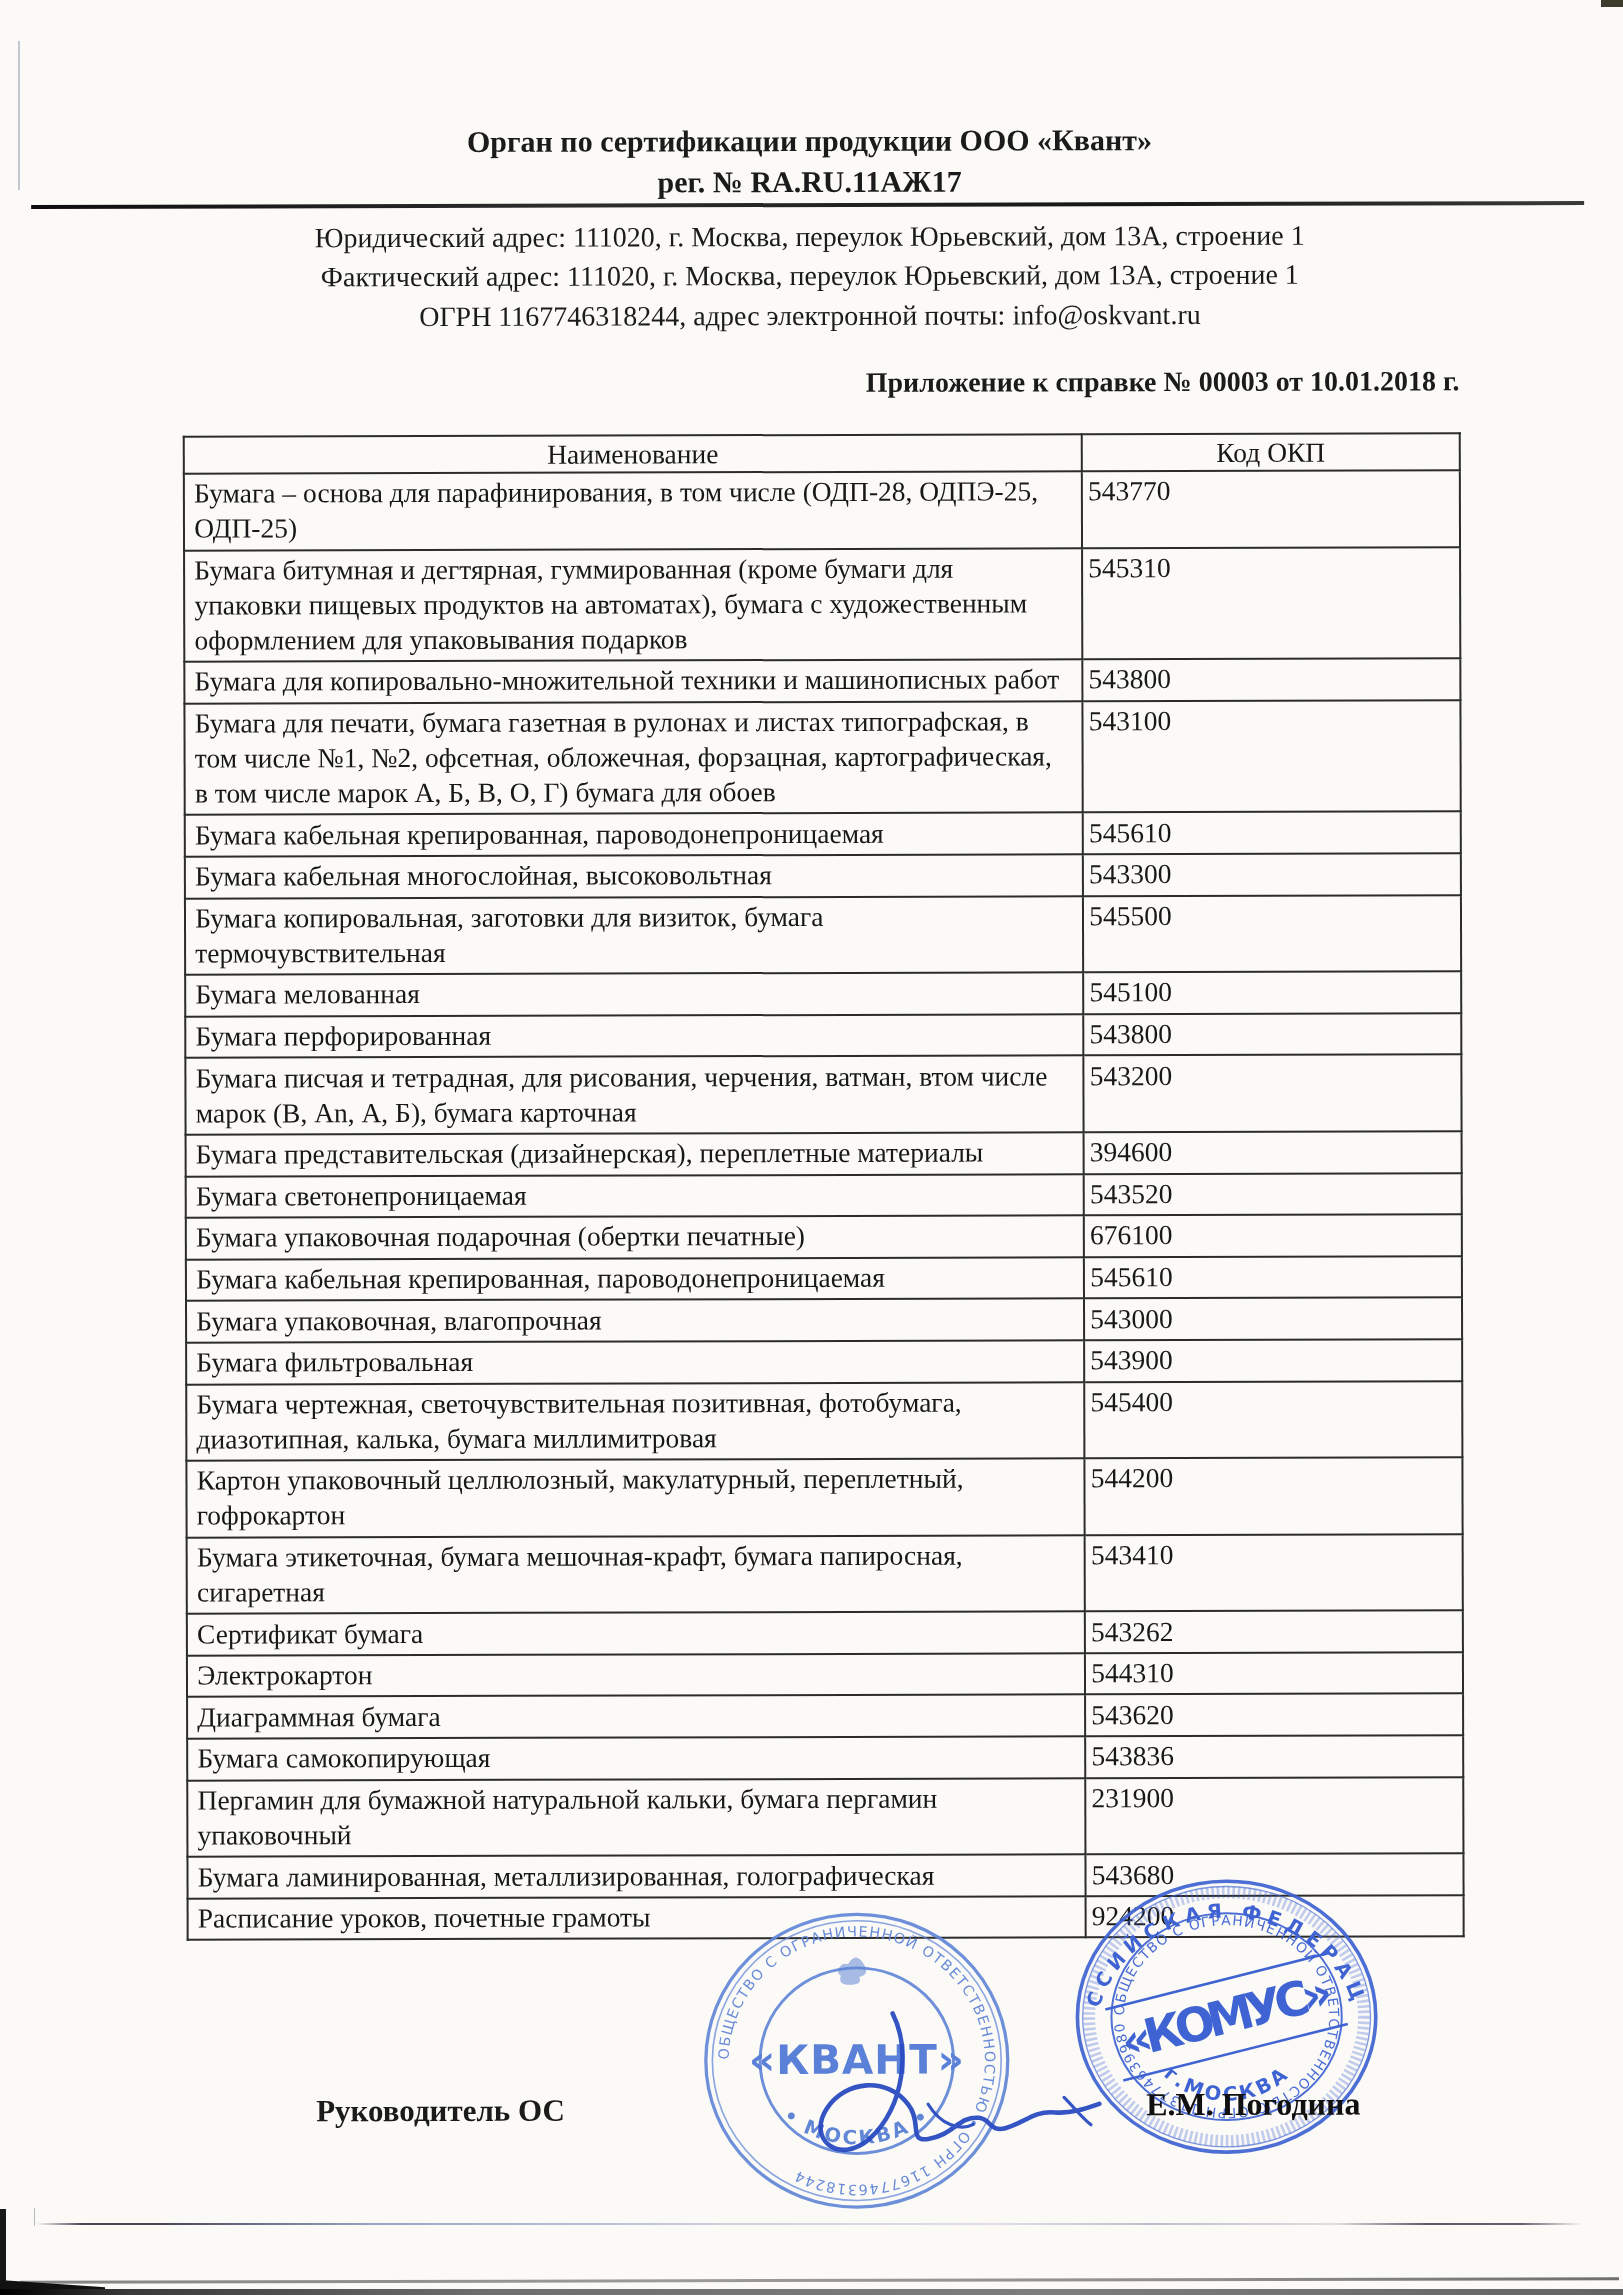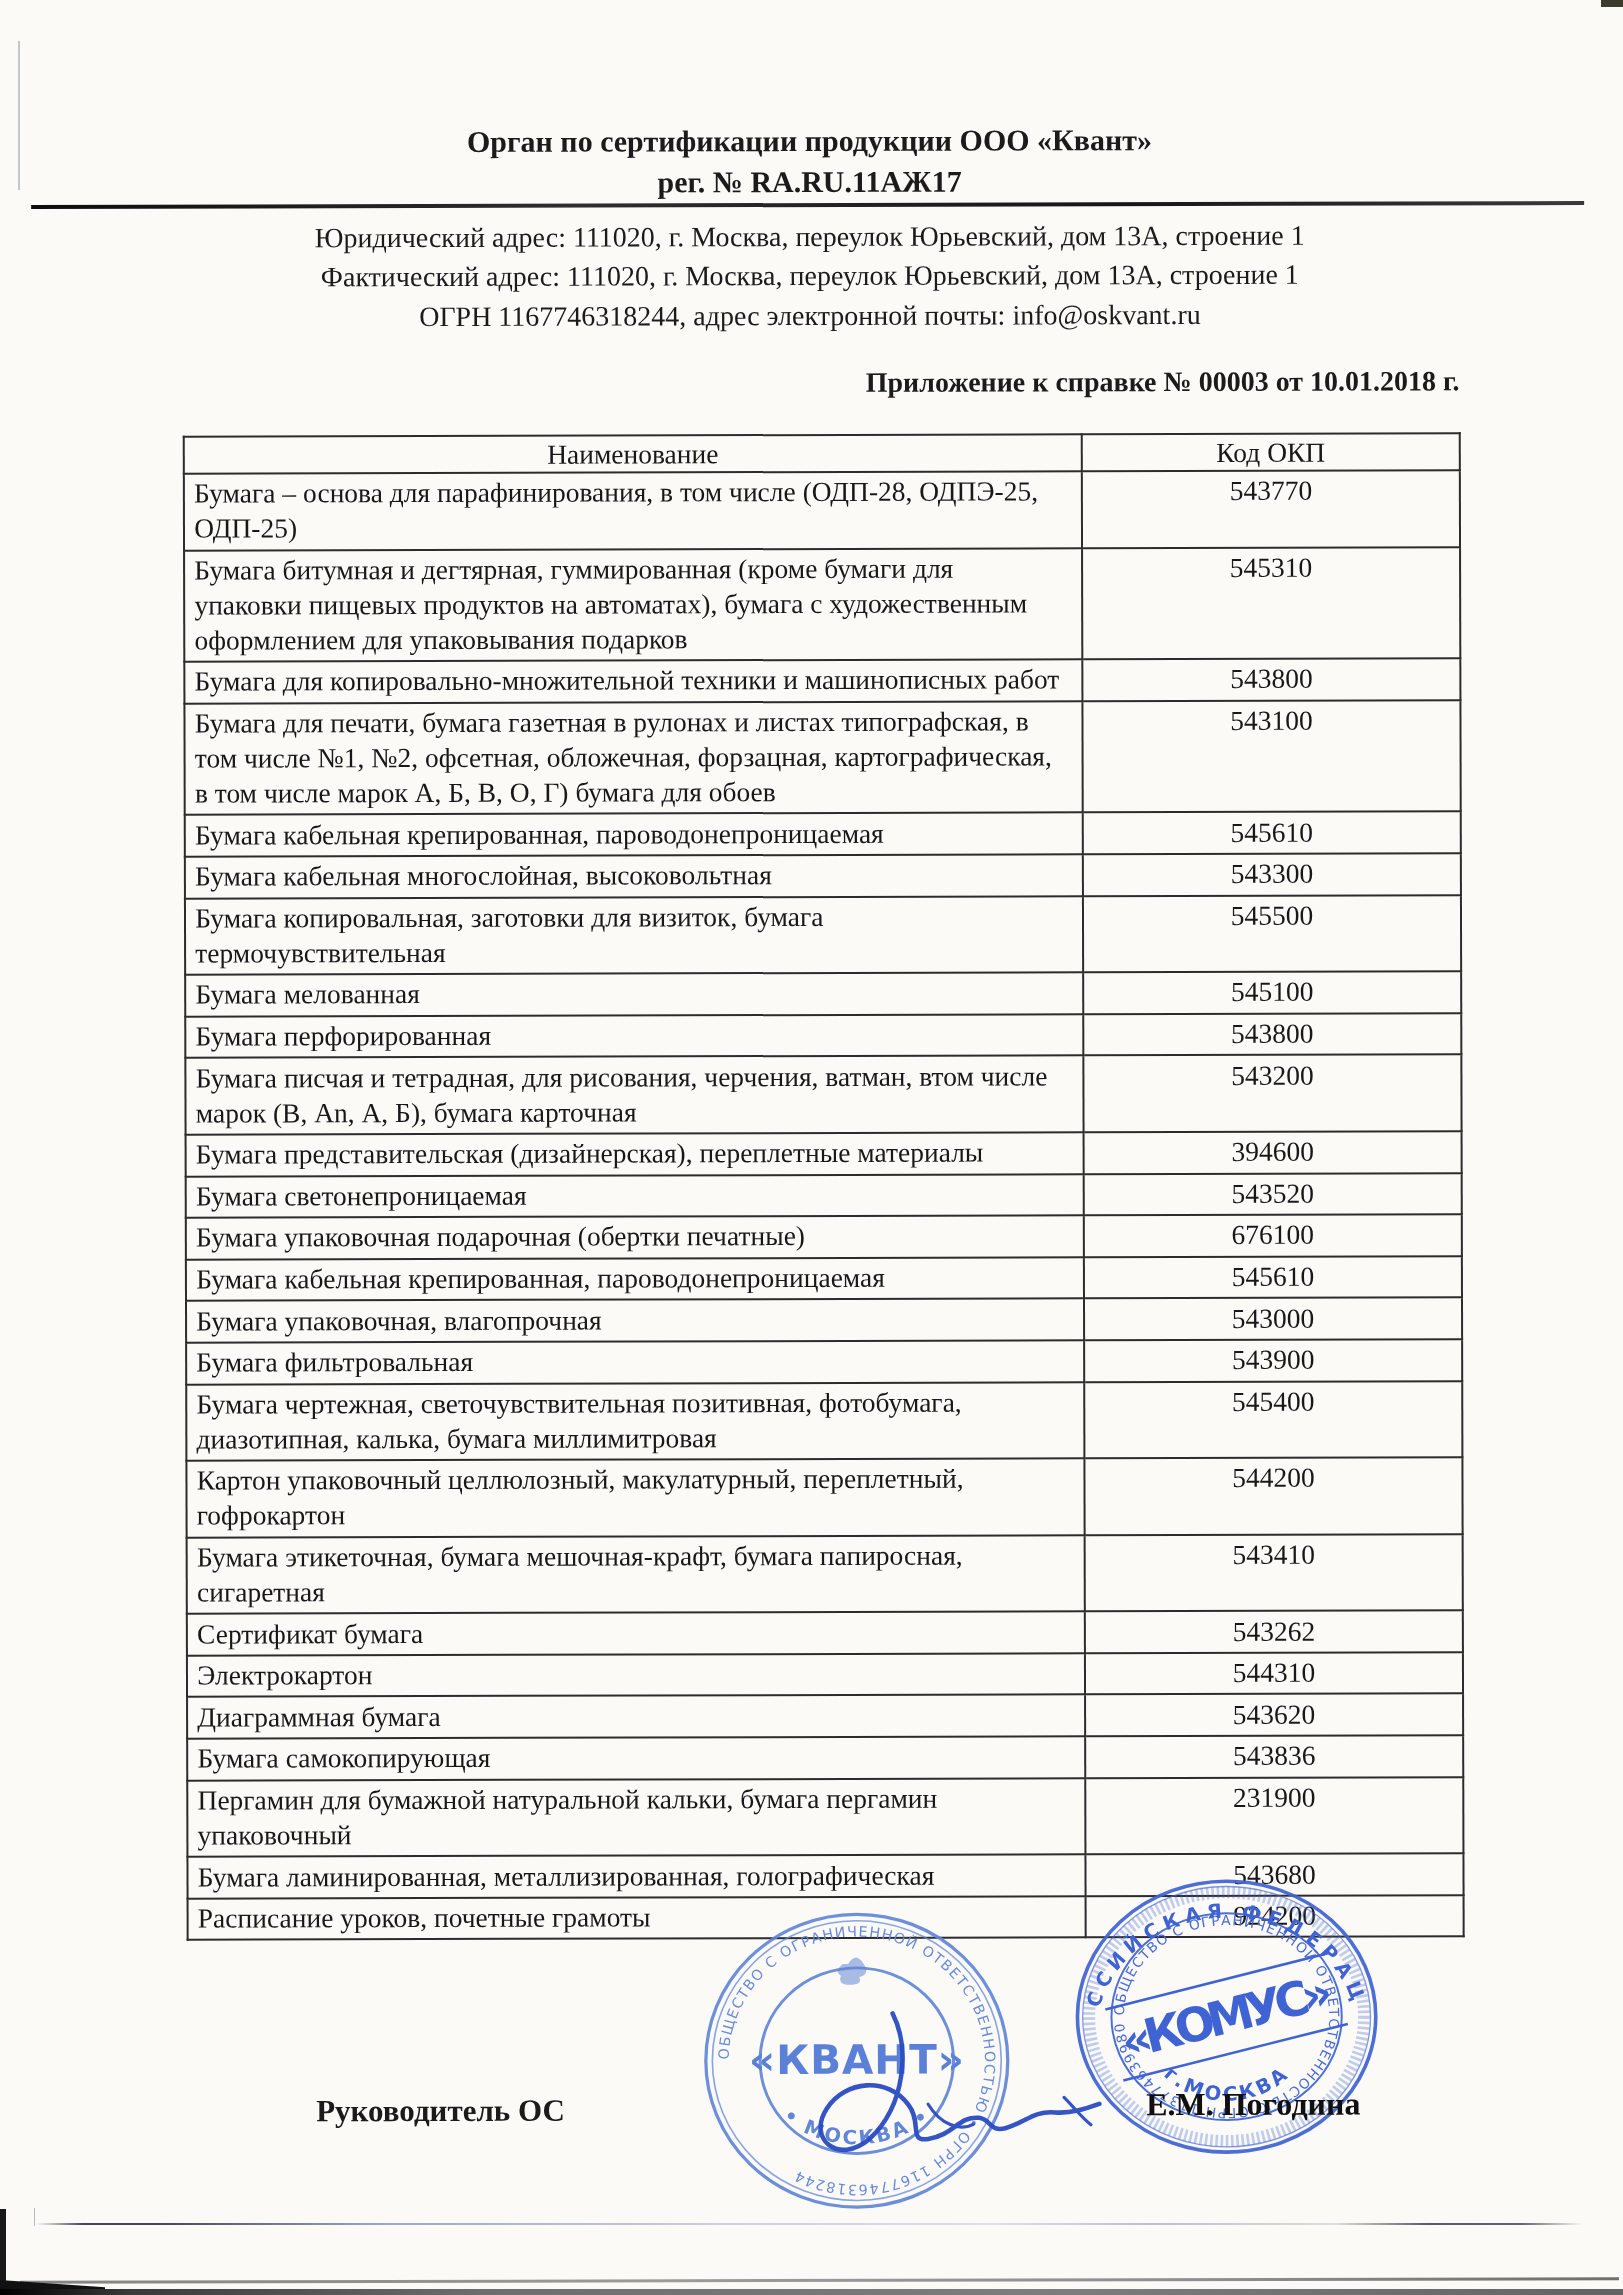--- a/index.html
+++ b/index.html
@@ -27,21 +27,21 @@
   }
   table.okp col.c-name{width:898px;}
   table.okp col.c-code{width:378px;}
   table.okp th, table.okp td{
     border:2px solid #2c2c2c;
     border-top-width:2.6px;border-bottom-width:2.6px;
     font-weight:normal;vertical-align:top;
   }
   table.okp thead th{height:33px;text-align:center;vertical-align:middle;padding:0;}
   td.name-cell{padding:1.3px 22px 3.3px 9.2px;}
-  td.code-cell{text-align:center;padding:1.3px 5.2px 3.3px 5.2px;margin-top:38px;}
+  td.code-cell{text-align:left;padding:1.3px 5.2px 3.3px 5.2px;margin-top:38px;}
   table.okp{border:2px solid #242424;}
 
   .signer-title{position:absolute;left:313px;top:2092px;font-size:31px;font-weight:bold;z-index:6;text-align:center;}
   .signer-name{position:absolute;left:1143px;top:2087px;font-size:32px;font-weight:bold;z-index:6;color:#101010;}
 
   .stamp{position:absolute;z-index:3;}
   .stamp-kvant{left:695px;top:1909px;}
   .stamp-komus{left:1070px;top:1879px;}
   .stamp text{font-family:"DejaVu Sans","Liberation Sans",sans-serif;}
 

